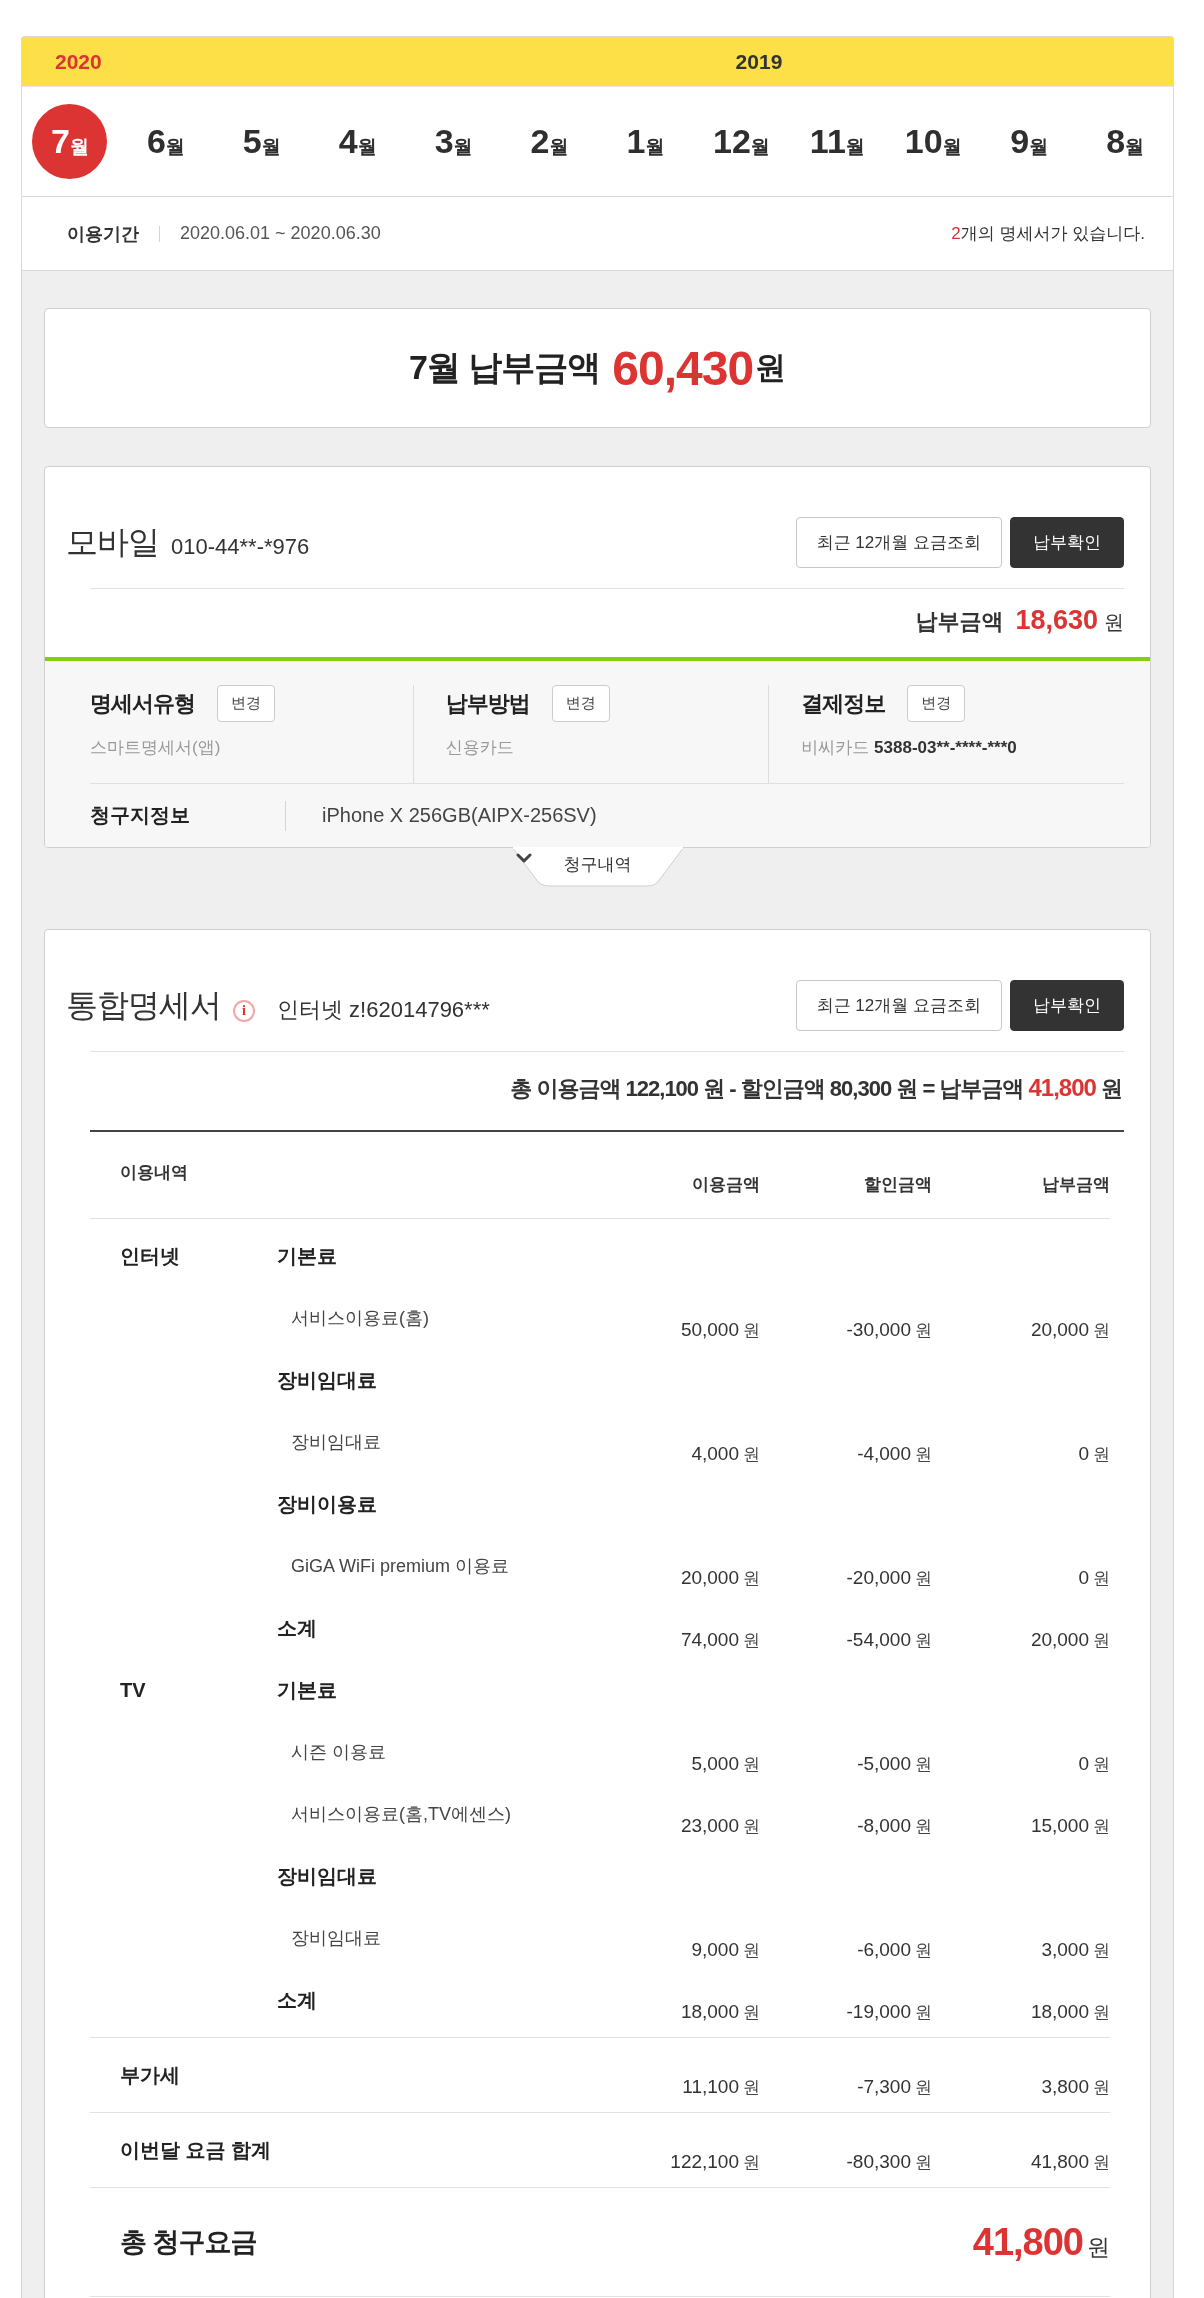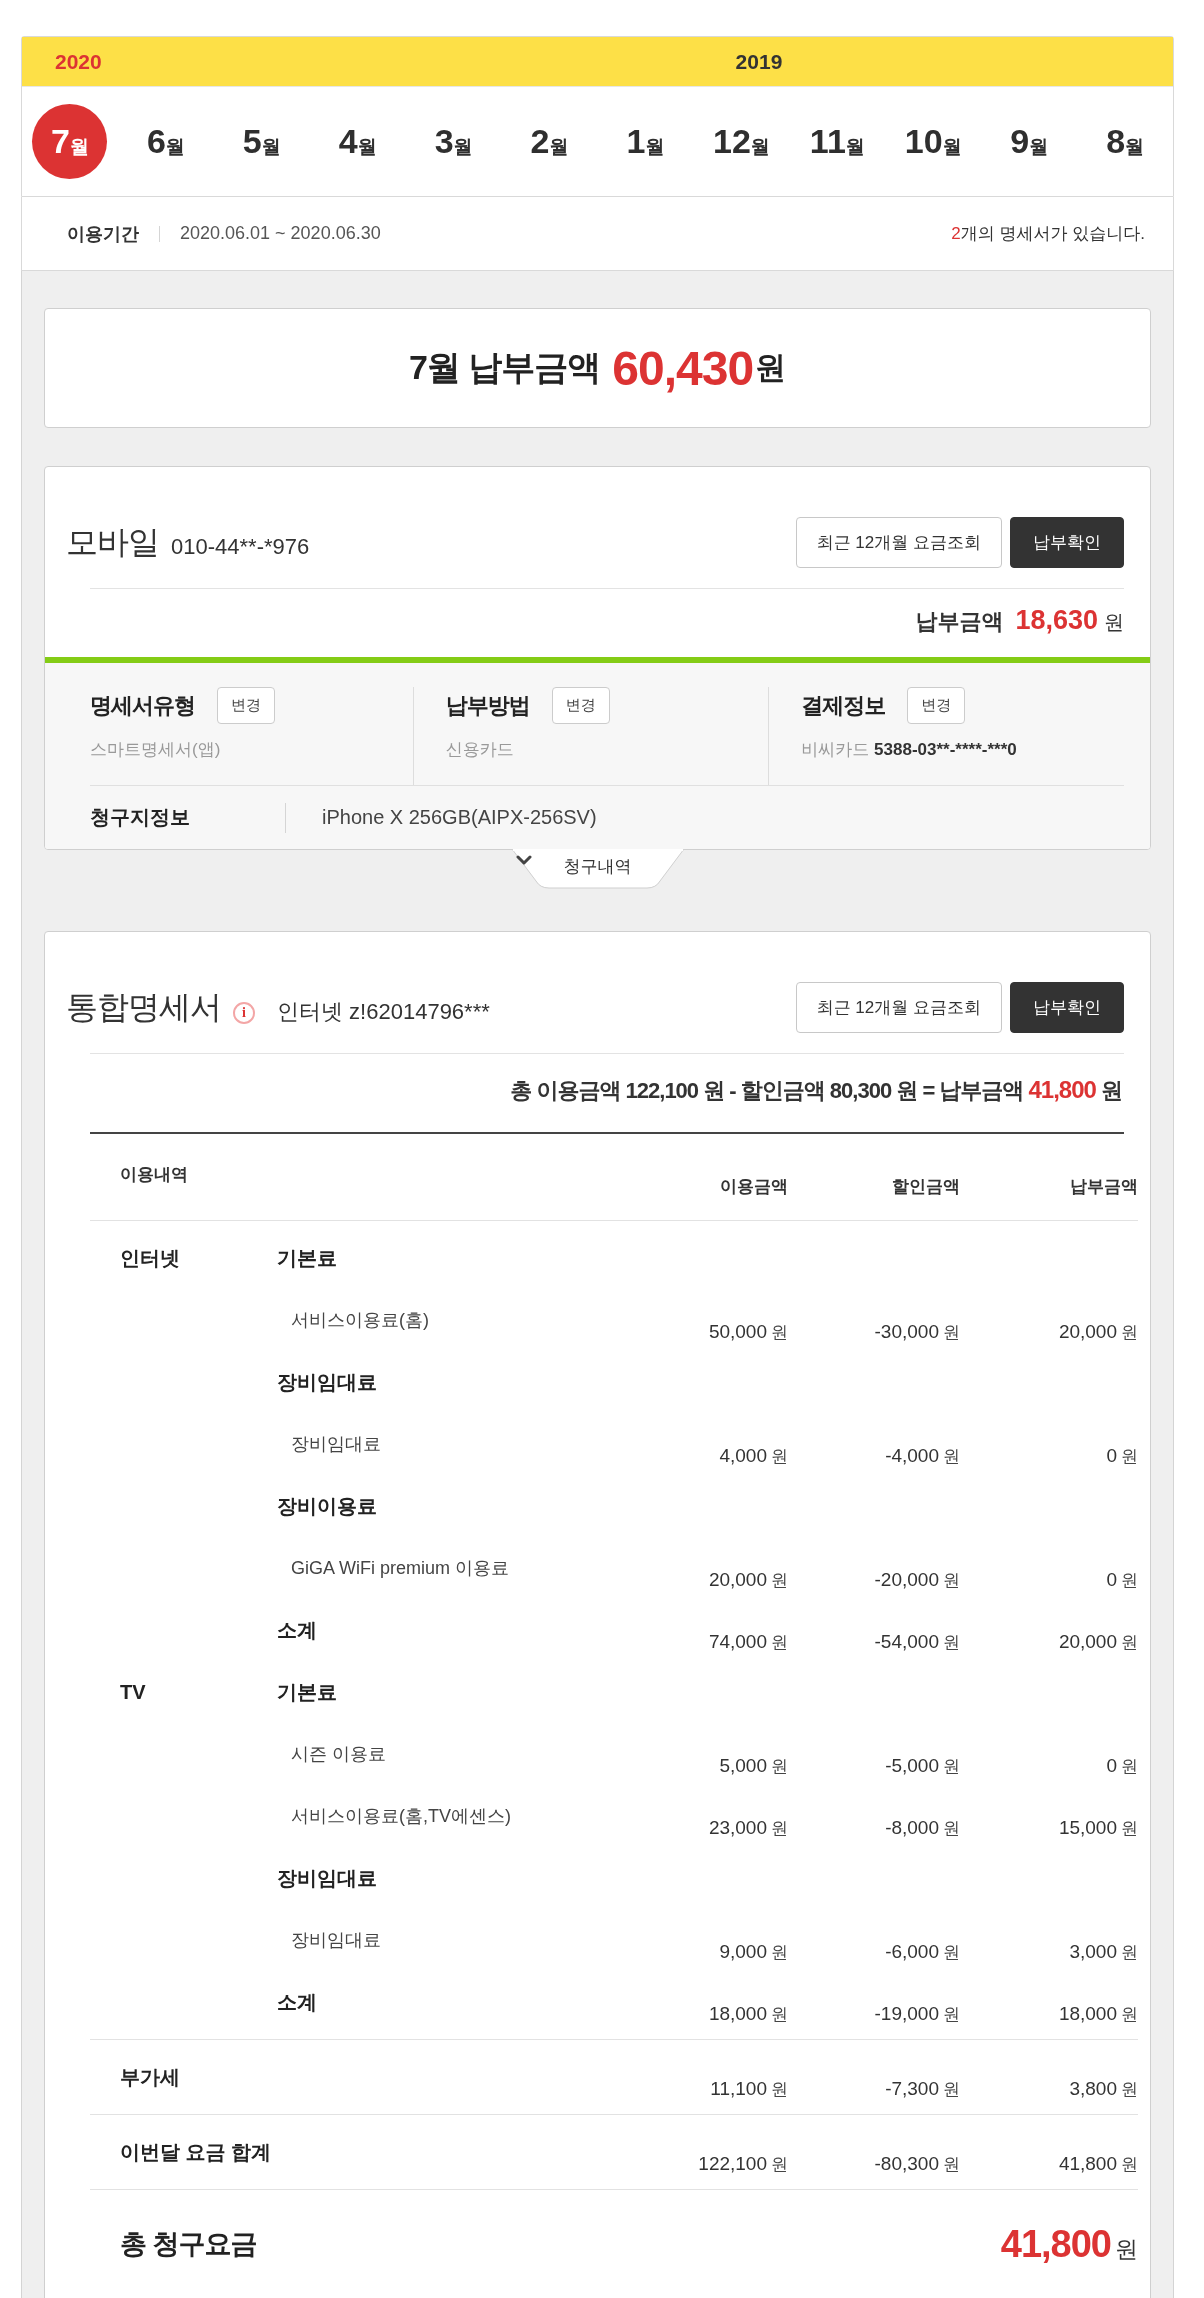--- a/index.html
+++ b/index.html
@@ -63,21 +63,21 @@
     background:#333; border:1px solid #333; border-radius:4px; color:#fff;
     font-size:17px; padding:13px 22px; cursor:pointer; font-family:inherit;
   }
   .hdiv { border-top:1px solid #e3e3e3; margin:20px 26px 0 45px; }
   .pay-row { display:flex; align-items:baseline; justify-content:flex-end; padding:16px 26px 20px 45px; }
   .pay-label { font-size:22px; font-weight:bold; color:#333; }
   .pay-amount { font-size:27px; font-weight:bold; color:var(--red); margin:0 6px 0 12px; }
   .pay-unit { font-size:20px; color:#333; }
 
   
-  .subsection { background:#f7f7f7; border-top:6px solid #84cc16; padding:24px 26px 0 45px; }
+  .subsection { background:#f7f7f7; border-top:4px solid #84cc16; padding:24px 26px 0 45px; }
   .info-cols { display:flex; }
   .info-col { flex:1; padding-right:20px; }
   .info-col + .info-col { border-left:1px solid #ddd; padding-left:32px; }
   .info-title-row { display:flex; align-items:center; gap:22px; }
   .info-title { font-size:22px; font-weight:bold; color:#222; letter-spacing:-1px; }
   .btn-change {
     background:#fff; border:1px solid #ccc; border-radius:4px; color:#444;
     font-size:15px; padding:8px 13px; cursor:pointer; font-family:inherit;
   }
   .info-value { margin-top:14px; padding-bottom:24px; font-size:17px; color:#999; }
@@ -101,21 +101,21 @@
     display:inline-flex; width:22px; height:22px; border:2px solid #f3a6a6; border-radius:50%;
     color:var(--red); font-size:14px; font-weight:bold; align-items:center; justify-content:center;
     margin:10px 10px 0 12px; cursor:pointer; font-family:"Liberation Serif",serif;
   }
   .summary-row { display:flex; justify-content:flex-end; align-items:baseline; padding:22px 28px 26px 45px; }
   .summary-row span { font-size:22px; font-weight:bold; color:#333; letter-spacing:-1px; white-space:pre; }
   .summary-row span.red { color:var(--red); font-size:24px; }
   .strong-div { border-top:2px solid #444; margin:0 26px 0 45px; }
 
   
-  .bill-table { padding:0 12px 0 75px; }
+  .bill-table { padding:0 40px 0 75px; }
   .t-row { display:grid; grid-template-columns:157px 1fr 170px 172px 178px; align-items:center; min-height:62px; }
   .t-head { min-height:80px; }
   .t-head .hc { font-size:17px; font-weight:bold; color:#333; }
   .t-amt { text-align:right; font-size:19px; color:#333;margin-top:24px; }
   .t-amt .unit { font-size:17px; color:#444; margin-left:4px; }
   .c-group { font-size:20px; font-weight:bold; color:#222; }
   .c-sub { font-size:20px; font-weight:bold; color:#222; }
   .c-item { font-size:18px; color:#444; padding-left:14px; }
   .t-div { border-top:1px solid #e2e2e2; margin:6px 0 6px -30px; }
   .t-total .c-group { grid-column:1 / 3; font-size:20px; }

